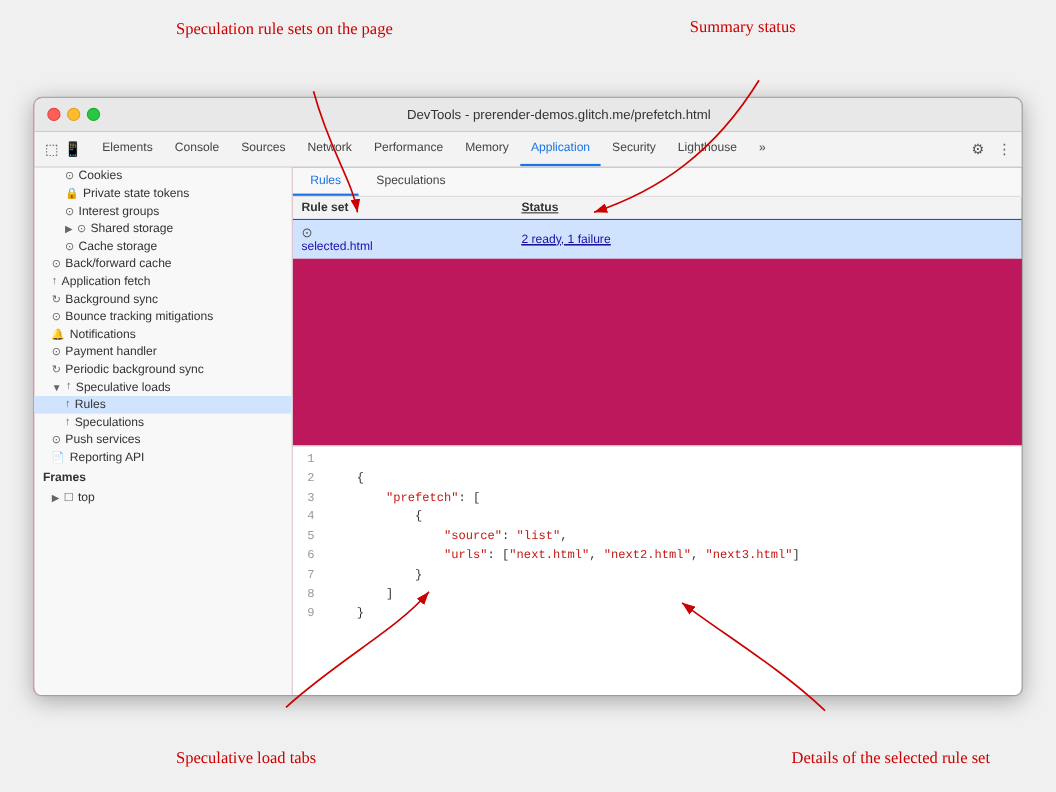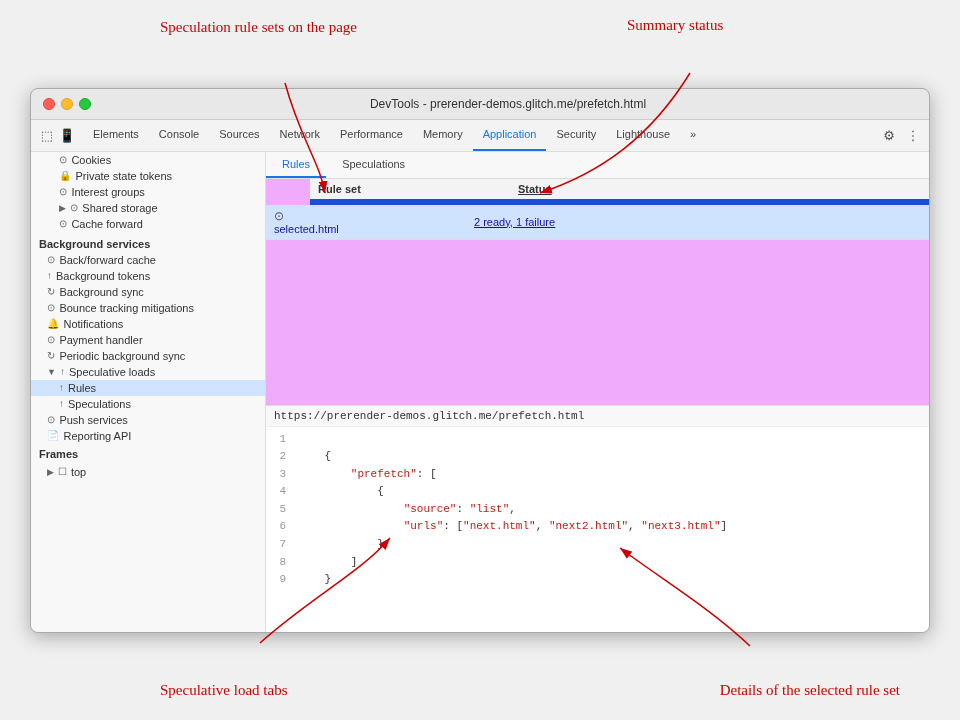--- a/index.html
+++ b/index.html
@@ -23,21 +23,21 @@
       line-height: 1.3;
     }
 
     .outer-container {
       position: relative;
       width: 900px;
       margin: 0 auto;
     }
 
     .browser-window {
-      background: #f0abfc;
+      background: #be185d;
       border-radius: 8px;
       box-shadow: 0 4px 20px rgba(0,0,0,0.3);
       overflow: hidden;
       border: 1px solid #aaa;
       position: relative;
       z-index: 1;
       margin-top: 80px;
       margin-bottom: 80px;
     }
 
@@ -204,26 +204,25 @@
     }
 
     .rule-set-table {
       flex: 1;
       overflow: hidden;
     }
 
     .table-header {
       display: flex;
       background: #f3f3f3;
-      border-bottom: 6px solid #1d4ed8;
+      border-bottom: 1px solid #1d4ed8;
       padding: 4px 8px;
       font-size: 11px;
       font-weight: 600;
       color: #333;
-      margin-left: 44px;
     }
 
     .col-ruleset { width: 200px; }
     .col-status { flex: 1; text-decoration: underline; }
 
     .table-row {
       display: flex;
       padding: 4px 8px;
       align-items: center;
       background: #cfe3ff;
@@ -408,32 +407,31 @@
           <span class="icon">⊙</span>
           <span>Interest groups</span>
         </div>
         <div class="sidebar-item indent2">
           <span class="tree-arrow">▶</span>
           <span class="icon">⊙</span>
           <span>Shared storage</span>
         </div>
         <div class="sidebar-item indent2">
           <span class="icon">⊙</span>
-          <span>Cache forward</span>
-        </div>
-
-        <div class="sidebar-section-header">Background services</div>
+          <span>Cache storage</span>
+        </div>
+
 
         <div class="sidebar-item">
           <span class="icon">⊙</span>
           <span>Back/forward cache</span>
         </div>
         <div class="sidebar-item">
           <span class="icon">↑</span>
-          <span>Background tokens</span>
+          <span>Application fetch</span>
         </div>
         <div class="sidebar-item">
           <span class="icon">↻</span>
           <span>Background sync</span>
         </div>
         <div class="sidebar-item">
           <span class="icon">⊙</span>
           <span>Bounce tracking mitigations</span>
         </div>
         <div class="sidebar-item">
@@ -495,21 +493,20 @@
               <span class="icon" style="color:#555; margin-right:4px;">⊙</span>
               <a class="ruleset-link">selected.html</a>
             </div>
             <div class="col-status">
               <a class="status-link">2 ready, 1 failure</a>
             </div>
           </div>
         </div>
 
         <div class="detail-panel">
-          <div class="detail-url">https://prerender-demos.glitch.me/prefetch.html</div>
           <div class="code-block">
             <div class="line-numbers">
               <div>1</div>
               <div>2</div>
               <div>3</div>
               <div>4</div>
               <div>5</div>
               <div>6</div>
               <div>7</div>
               <div>8</div>

